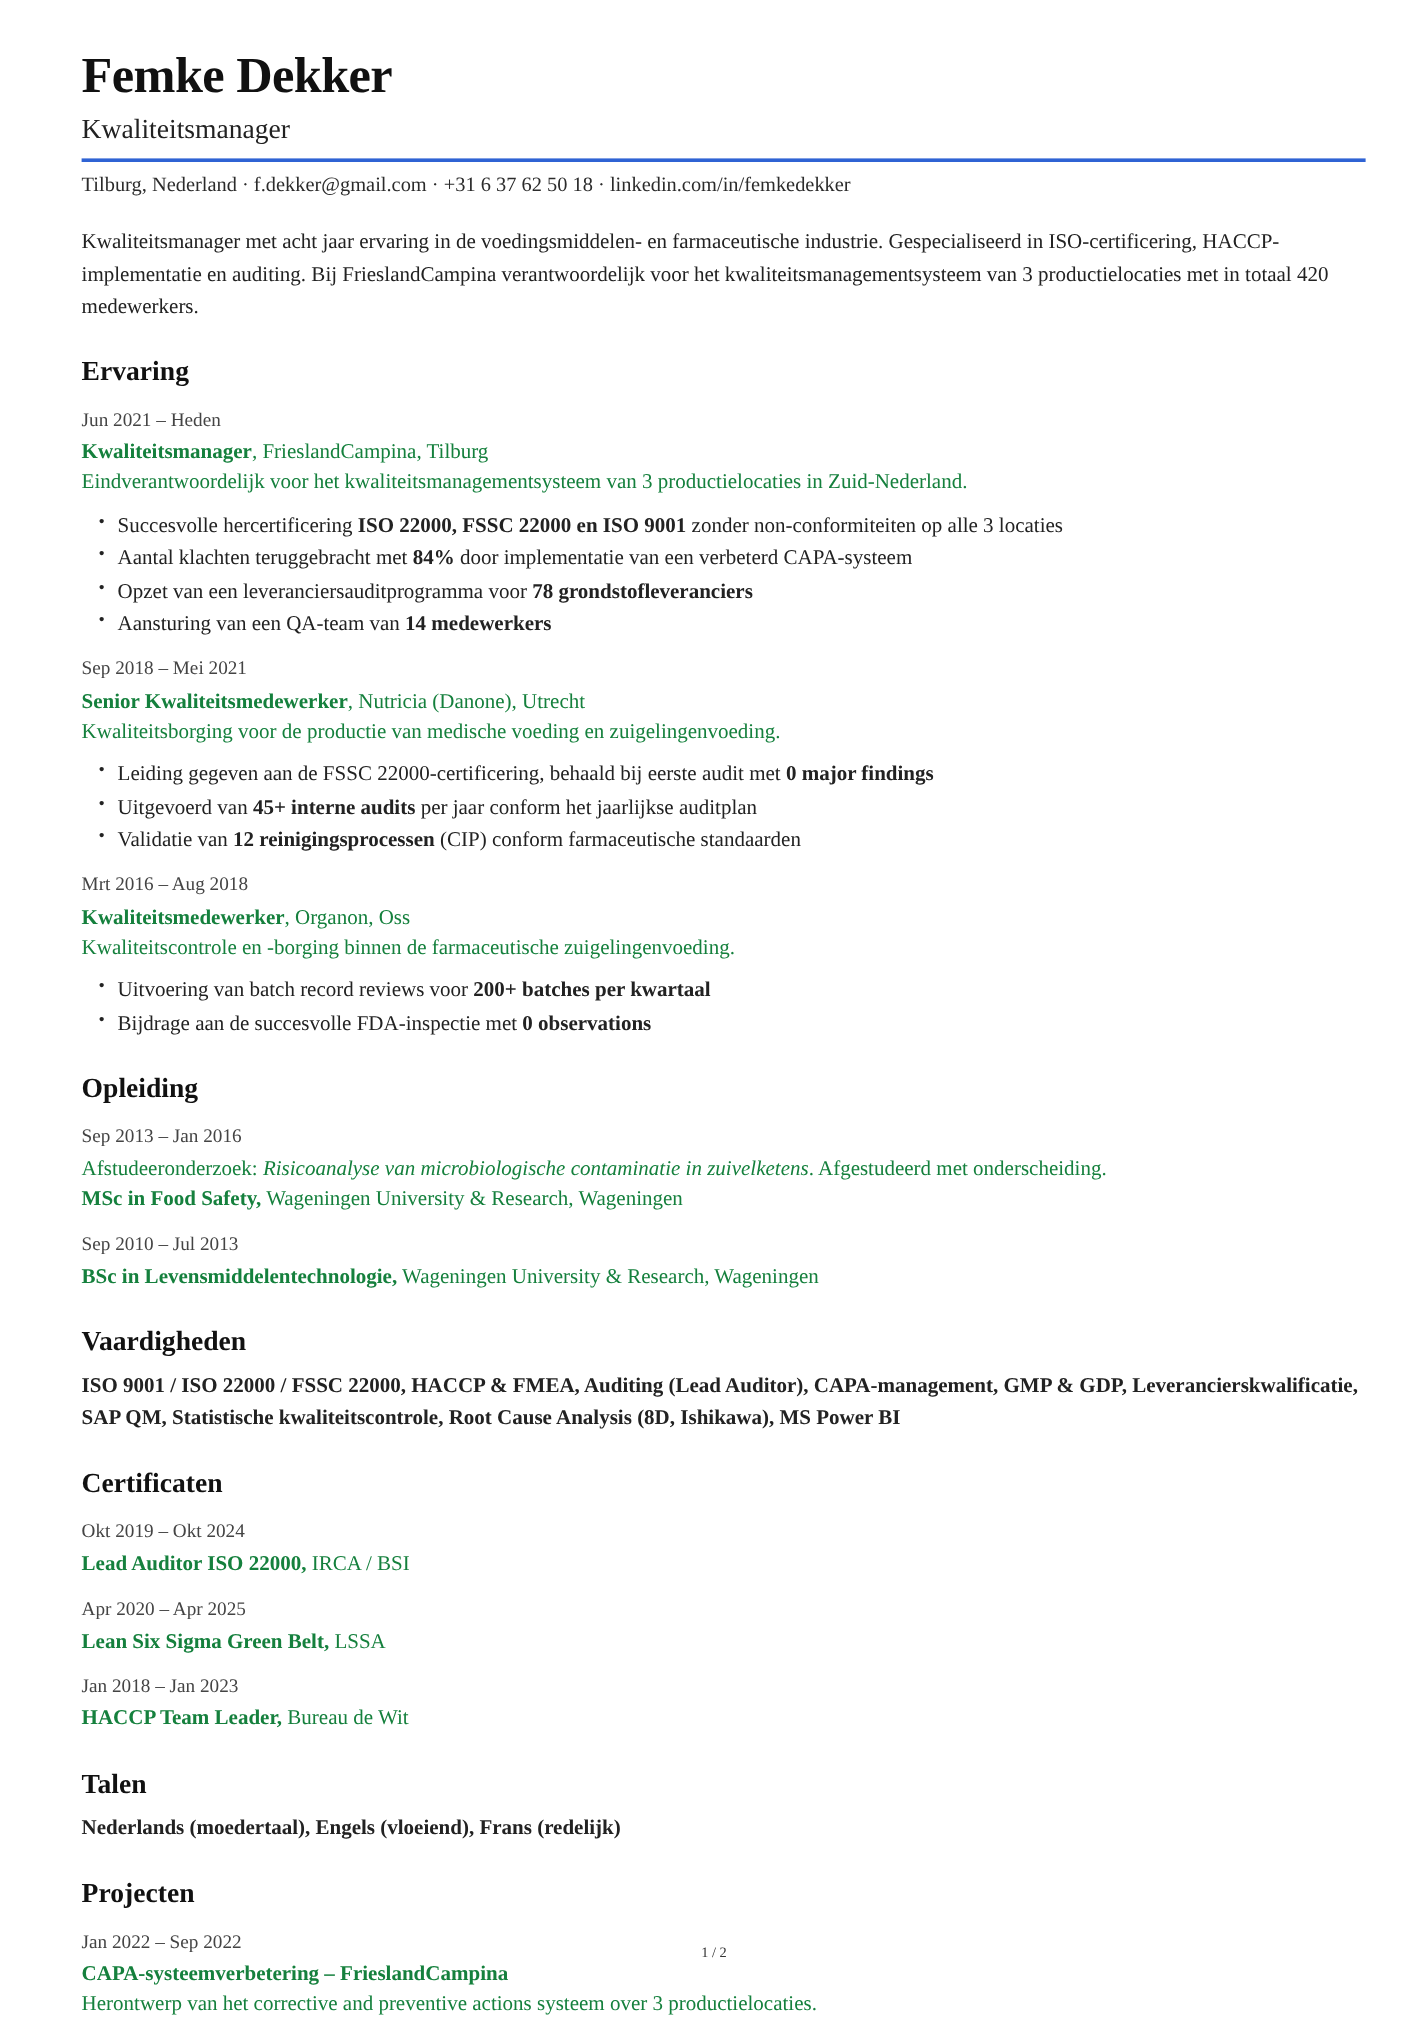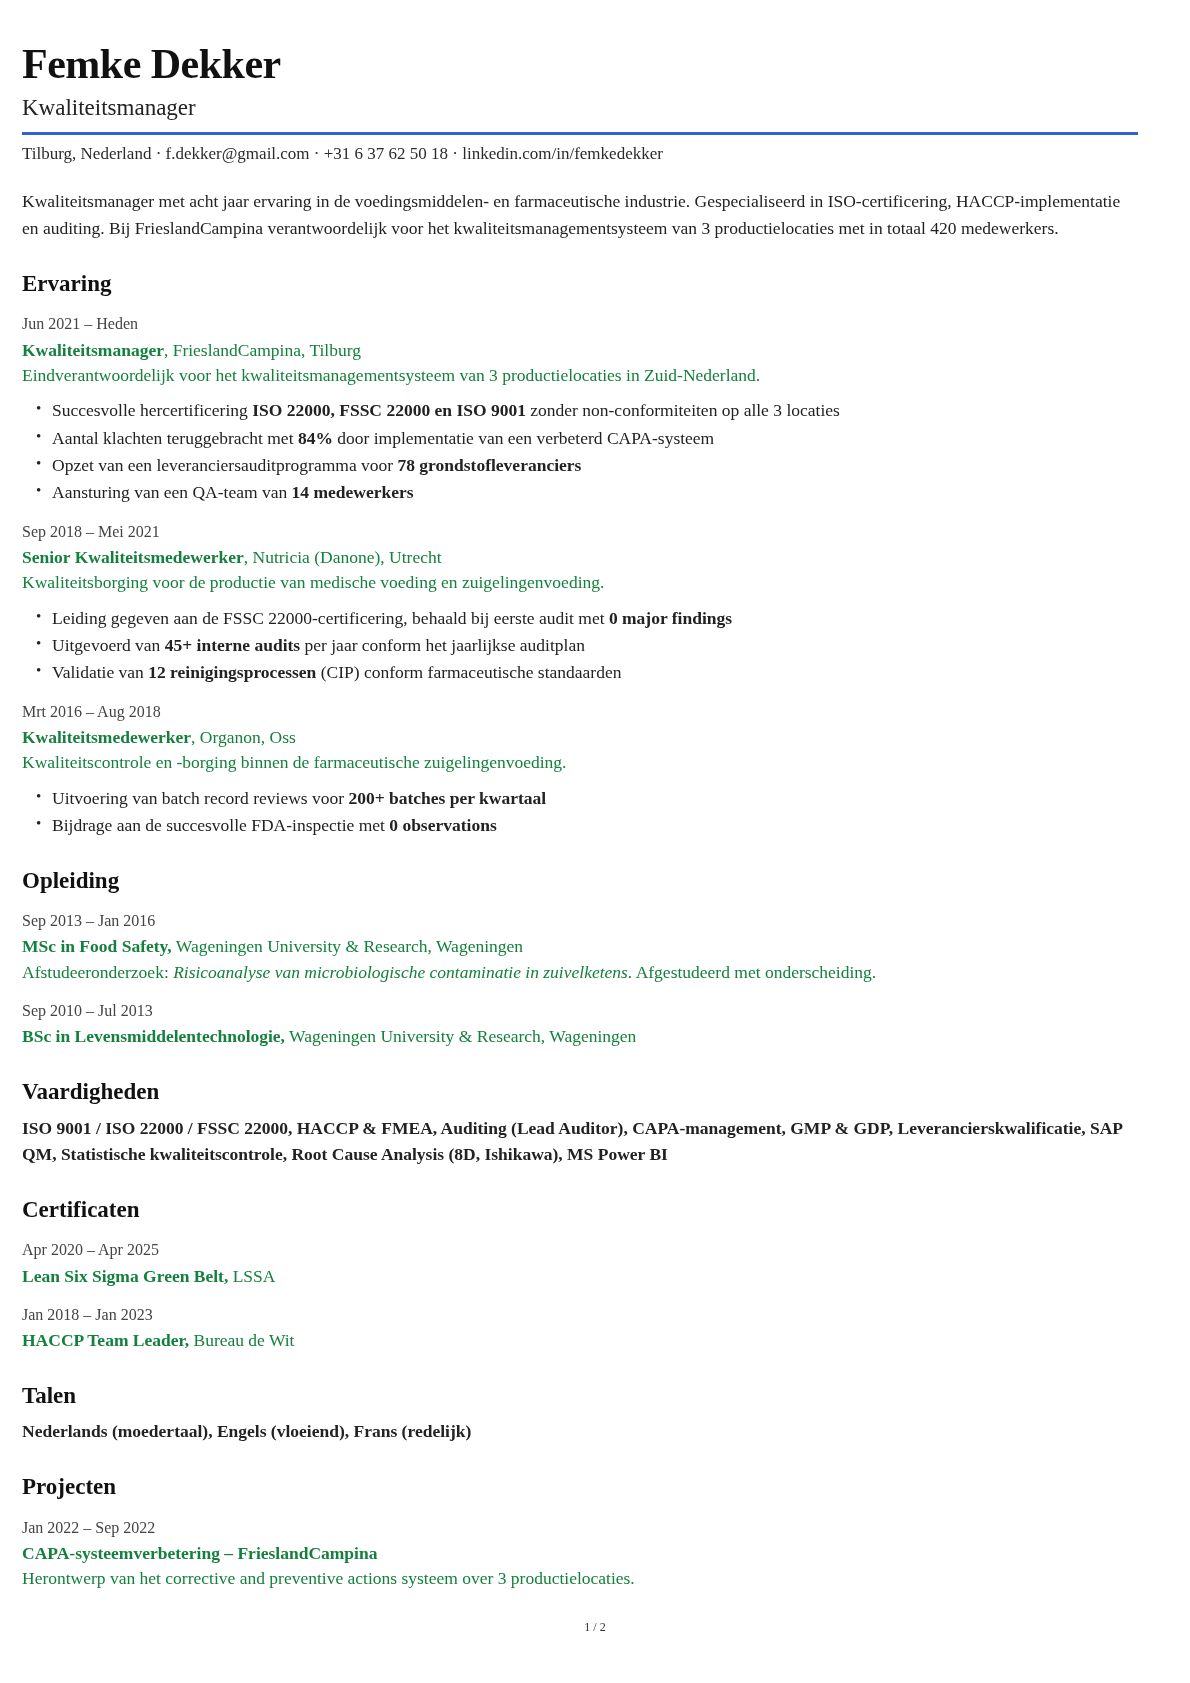--- a/index.html
+++ b/index.html
@@ -6,21 +6,21 @@
   body{
     width:1190px;height:1683px;
     font-family:"Liberation Serif","DejaVu Serif",serif;
     color:#222;
     -webkit-font-smoothing:antialiased;
   }
   .page{
     position:relative;
     width:1190px;height:1683px;
     box-sizing:border-box;
-    padding:40px 52px 0 22px;
+    padding:40px 52px 0 68px;
     overflow:hidden;
   }
   .b{font-weight:bold;}
   .i{font-style:italic;}
 
   .name{
     font-size:42px;font-weight:bold;color:#111;
     margin:0;line-height:1.15;letter-spacing:-0.5px;
   }
   .subtitle{
@@ -111,34 +111,38 @@
     <ul class="bullets">
       <li><span>Uitvoering van batch record reviews voor </span><span class="b">200+ batches per kwartaal</span></li>
       <li><span>Bijdrage aan de succesvolle FDA-inspectie met </span><span class="b">0 observations</span></li>
     </ul>
   </div>
 
   <h2 class="section-heading">Opleiding</h2>
 
   <div class="entry">
     <p class="dates">Sep 2013 – Jan 2016</p>
+    <p class="line"><span>Afstudeeronderzoek: </span><span class="i">Risicoanalyse van microbiologische contaminatie in zuivelketens</span><span>. Afgestudeerd met onderscheiding.</span></p>
     <p class="line"><span class="b">MSc in Food Safety,</span><span> Wageningen University &amp; Research, Wageningen</span></p>
-    <p class="line"><span>Afstudeeronderzoek: </span><span class="i">Risicoanalyse van microbiologische contaminatie in zuivelketens</span><span>. Afgestudeerd met onderscheiding.</span></p>
   </div>
 
   <div class="entry">
     <p class="dates">Sep 2010 – Jul 2013</p>
     <p class="line"><span class="b">BSc in Levensmiddelentechnologie,</span><span> Wageningen University &amp; Research, Wageningen</span></p>
   </div>
 
   <h2 class="section-heading">Vaardigheden</h2>
   <p class="skills-text">ISO 9001 / ISO 22000 / FSSC 22000, HACCP &amp; FMEA, Auditing (Lead Auditor), CAPA-management, GMP &amp; GDP, Leverancierskwalificatie, SAP QM, Statistische kwaliteitscontrole, Root Cause Analysis (8D, Ishikawa), MS Power BI</p>
 
   <h2 class="section-heading">Certificaten</h2>
 
+  <div class="entry">
+    <p class="dates">Okt 2019 – Okt 2024</p>
+    <p class="line"><span class="b">Lead Auditor ISO 22000,</span><span> IRCA / BSI</span></p>
+  </div>
   <div class="entry">
     <p class="dates">Apr 2020 – Apr 2025</p>
     <p class="line"><span class="b">Lean Six Sigma Green Belt,</span><span> LSSA</span></p>
   </div>
   <div class="entry">
     <p class="dates">Jan 2018 – Jan 2023</p>
     <p class="line"><span class="b">HACCP Team Leader,</span><span> Bureau de Wit</span></p>
   </div>
 
   <h2 class="section-heading">Talen</h2>

